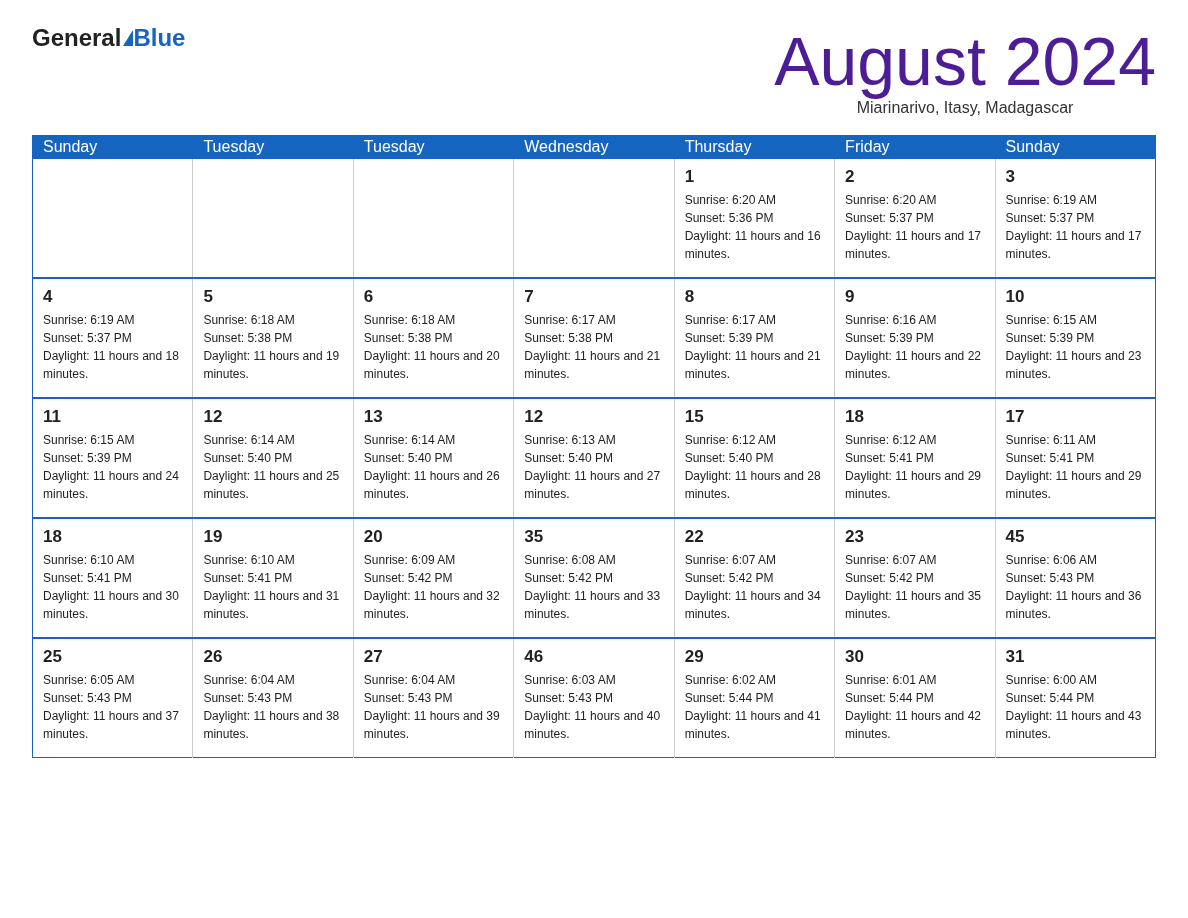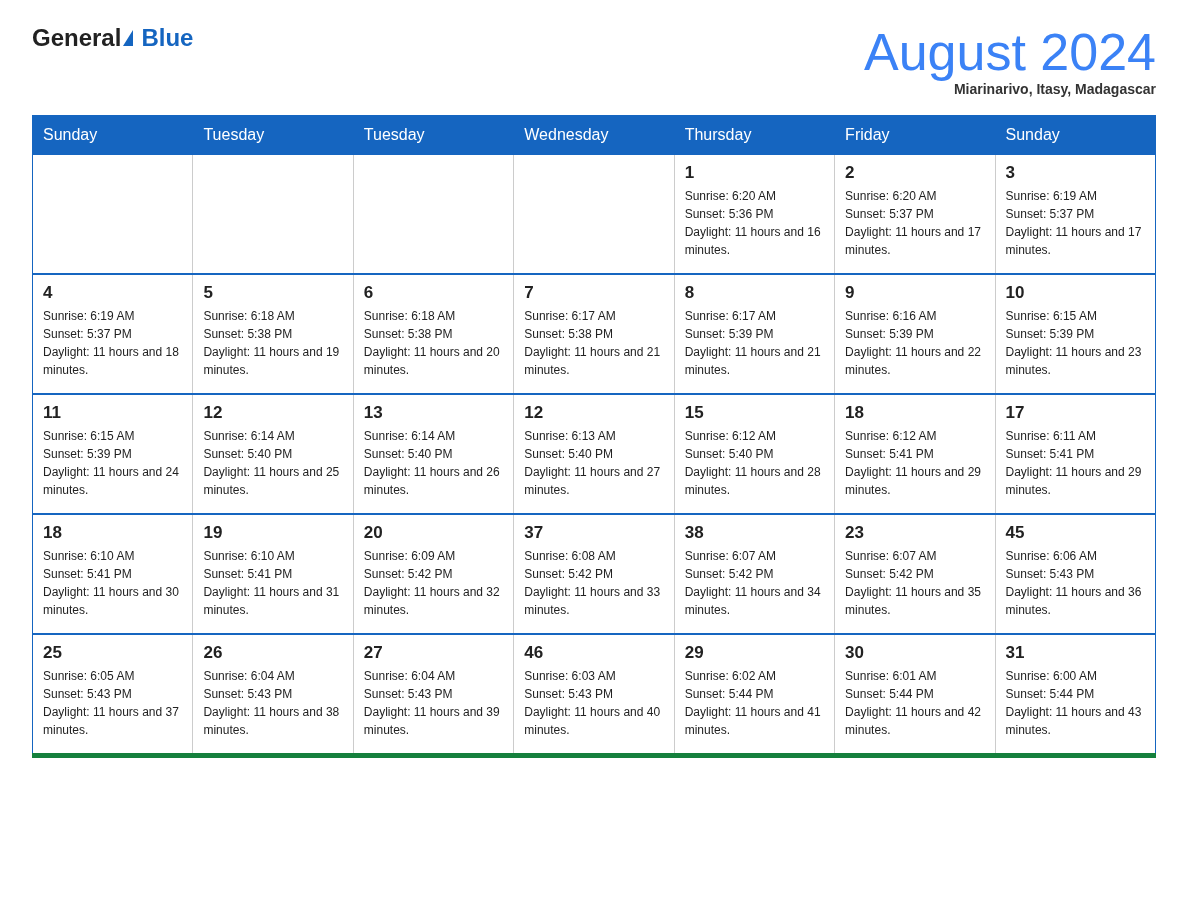--- a/index.html
+++ b/index.html
@@ -32,41 +32,42 @@
       vertical-align: middle;
     }
     .logo-line {
       display: flex;
       align-items: center;
     }
     .title-area {
       text-align: right;
     }
     .month-title {
-      font-size: 52px;
+      font-size: 68px;
       font-weight: 300;
-      color: #3b82f6;
+      color: #4c1d95;
       line-height: 1.1;
     }
     .location-title {
-      font-size: 14px;
+      font-size: 16px;
       color: #333;
-      font-weight: bold;
+      font-weight: normal;
+      text-align: center;
     }
     table {
       width: 100%;
       border-collapse: collapse;
       table-layout: fixed;
     }
     thead tr {
       background-color: #1565c0;
       color: #fff;
     }
     thead th {
-      padding: 10px 10px;
+      padding: 2px 10px;
       text-align: left;
       font-size: 16px;
       font-weight: normal;
       border: 1px solid #1565c0;
       margin-left: 30px;
     }
     tbody tr {
       border-bottom: 2px solid #1565c0;
     }
     tbody td {
@@ -85,35 +86,35 @@
       font-weight: bold;
       display: block;
       margin-bottom: 4px;
     }
     .day-info {
       font-size: 12px;
       line-height: 1.5;
       color: #222;
     }
     tbody tr:last-child {
-      border-bottom: 5px solid #15803d;
+      border-bottom: 1px solid #15803d;
     }
     .empty { background: #fff; }
   </style>
 </head>
 <body>
 
 <div class="header">
   <div class="logo">
     <div class="logo-line">
       <span style="color:#222;font-size:24px;font-weight:bold;">General</span>
       <span class="logo-triangle"></span>
     </div>
     <div>
-      <span style="color:#1565c0;font-size:24px;font-weight:bold;margin-left:8px;">Blue</span>
+      <span style="color:#1565c0;font-size:24px;font-weight:bold;margin-left:0;">Blue</span>
     </div>
   </div>
   <div class="title-area">
     <div class="month-title">August 2024</div>
     <div class="location-title">Miarinarivo, Itasy, Madagascar</div>
   </div>
 </div>
 
 <table>
   <thead>
@@ -213,25 +214,25 @@
         </td>
         <td>
           <span class="day-number">19</span>
           <div class="day-info">Sunrise: 6:10 AM<br>Sunset: 5:41 PM<br>Daylight: 11 hours and 31 minutes.</div>
         </td>
         <td>
           <span class="day-number">20</span>
           <div class="day-info">Sunrise: 6:09 AM<br>Sunset: 5:42 PM<br>Daylight: 11 hours and 32 minutes.</div>
         </td>
         <td>
-          <span class="day-number">37</span>
+          <span class="day-number">35</span>
           <div class="day-info">Sunrise: 6:08 AM<br>Sunset: 5:42 PM<br>Daylight: 11 hours and 33 minutes.</div>
         </td>
         <td>
-          <span class="day-number">38</span>
+          <span class="day-number">22</span>
           <div class="day-info">Sunrise: 6:07 AM<br>Sunset: 5:42 PM<br>Daylight: 11 hours and 34 minutes.</div>
         </td>
         <td>
           <span class="day-number">23</span>
           <div class="day-info">Sunrise: 6:07 AM<br>Sunset: 5:42 PM<br>Daylight: 11 hours and 35 minutes.</div>
         </td>
         <td>
           <span class="day-number">45</span>
           <div class="day-info">Sunrise: 6:06 AM<br>Sunset: 5:43 PM<br>Daylight: 11 hours and 36 minutes.</div>
         </td>

